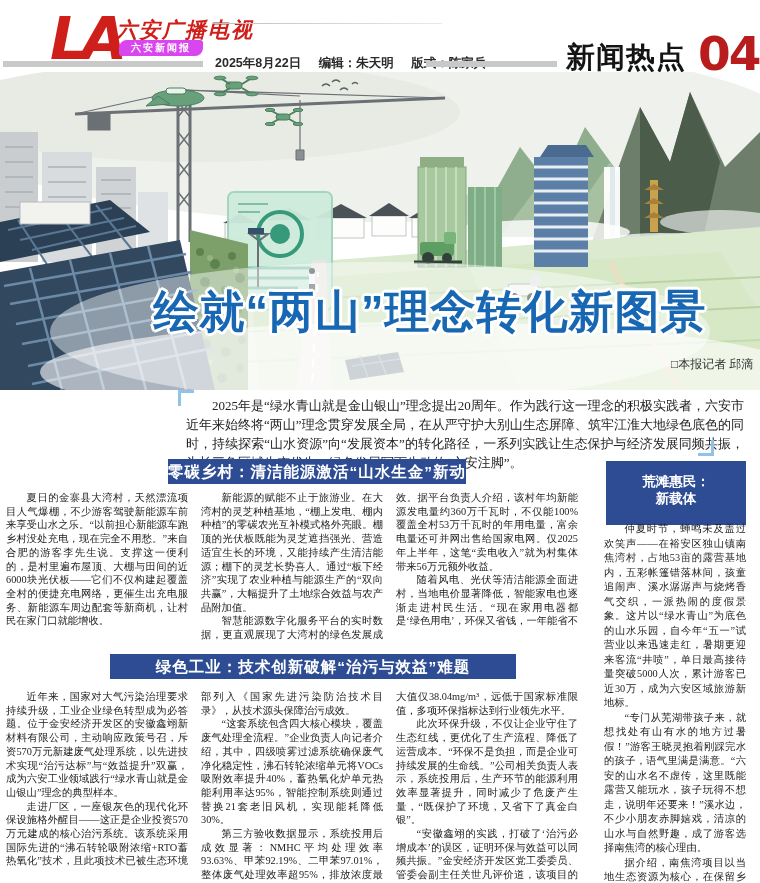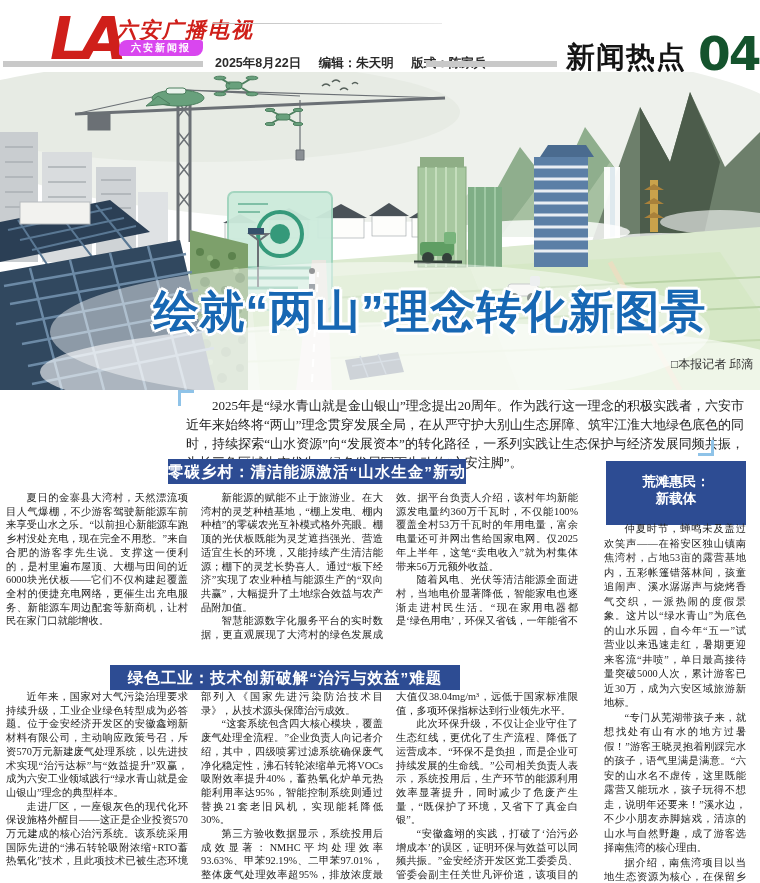--- a/index.html
+++ b/index.html
@@ -15,21 +15,21 @@
   .toprule{position:absolute;left:212px;top:23px;width:230px;height:1px;
            background:linear-gradient(to right,#bfbfbf,#e9e9e9);}
   .grayband{position:absolute;height:6px;background:#c9c9c9;top:61px;}
   .band-l{left:3px;width:200px;}
   .band-r{left:426px;width:131px;}
   .dateline{position:absolute;left:215px;top:55px;font-size:12.5px;font-weight:bold;color:#2a2a2a;
             white-space:nowrap;font-family:"Liberation Sans",sans-serif;}
   .dateline span{margin-right:14px;}
   .pagesection{position:absolute;left:566px;top:38px;font-size:29px;font-weight:bold;color:#141414;
                font-family:"Liberation Sans",sans-serif;letter-spacing:1px;}
-  .pageno{position:absolute;left:698px;top:26px;font-size:47px;font-weight:bold;color:#14532d;
+  .pageno{position:absolute;left:698px;top:26px;font-size:47px;font-weight:bold;color:#b91c1c;
           font-family:"DejaVu Sans",sans-serif;letter-spacing:-2px;}
   
   .hero{position:absolute;left:0;top:72px;width:760px;height:318px;}
   .headline{position:absolute;left:100px;top:215px;width:660px;text-align:center;
             font-family:"Liberation Sans","DejaVu Sans",sans-serif;font-weight:bold;color:#1767b3;
             text-shadow:-2px -2px 0 #fff,2px -2px 0 #fff,-2px 2px 0 #fff,2px 2px 0 #fff,
                         -3px 0 0 #fff,3px 0 0 #fff,0 -3px 0 #fff,0 3px 0 #fff;}
   .headline .l1{font-size:40px;letter-spacing:4px;line-height:44px;}
   .headline .l2{font-size:45px;letter-spacing:1px;line-height:50px;}
   .byline{position:absolute;left:632px;top:284px;font-size:12px;color:#333;padding-left:39px;}
@@ -37,21 +37,21 @@
   .lede{position:absolute;left:186px;top:396px;width:558px;height:62px;font-size:13px;
         line-height:19px;color:#232323;text-align:justify;text-indent:2em;}
   .corner{position:absolute;width:13px;height:13px;}
   .c-tl{left:178px;top:390px;border-left:3px solid #8fc3e8;border-top:3px solid #8fc3e8;}
   .c-br{left:698px;top:440px;border-right:3px solid #8fc3e8;border-bottom:3px solid #8fc3e8;}
   
   .secbar{position:absolute;background:#2d4c93;color:#fff;font-weight:bold;font-size:15.5px;
           font-family:"Liberation Sans",sans-serif;text-align:center;line-height:25px;height:25px;
           letter-spacing:1px;}
   .bar1{left:168px;top:459px;width:298px;}
-  .bar2{left:110px;top:654px;width:350px;margin-top:11px;}
+  .bar2{left:110px;top:654px;width:406px;}
   .cols{position:absolute;left:6px;width:572px;columns:3;column-gap:13px;column-fill:auto;
         font-size:10.3px;line-height:13.7px;text-align:justify;overflow:hidden;}
   .cols1{top:491px;height:162px;}
   .cols2{top:690px;height:193px;}
   .para{margin:0;text-indent:2em;}
   
   .sidebox{position:absolute;left:606px;top:461px;width:140px;height:52px;background:#2d4c93;
            color:#fff;font-weight:bold;font-size:13.5px;line-height:17px;text-align:center;
            font-family:"Liberation Sans",sans-serif;padding-top:12px;}
   .sidetext{position:absolute;left:604px;top:522px;width:142px;height:361px;font-size:10.3px;

